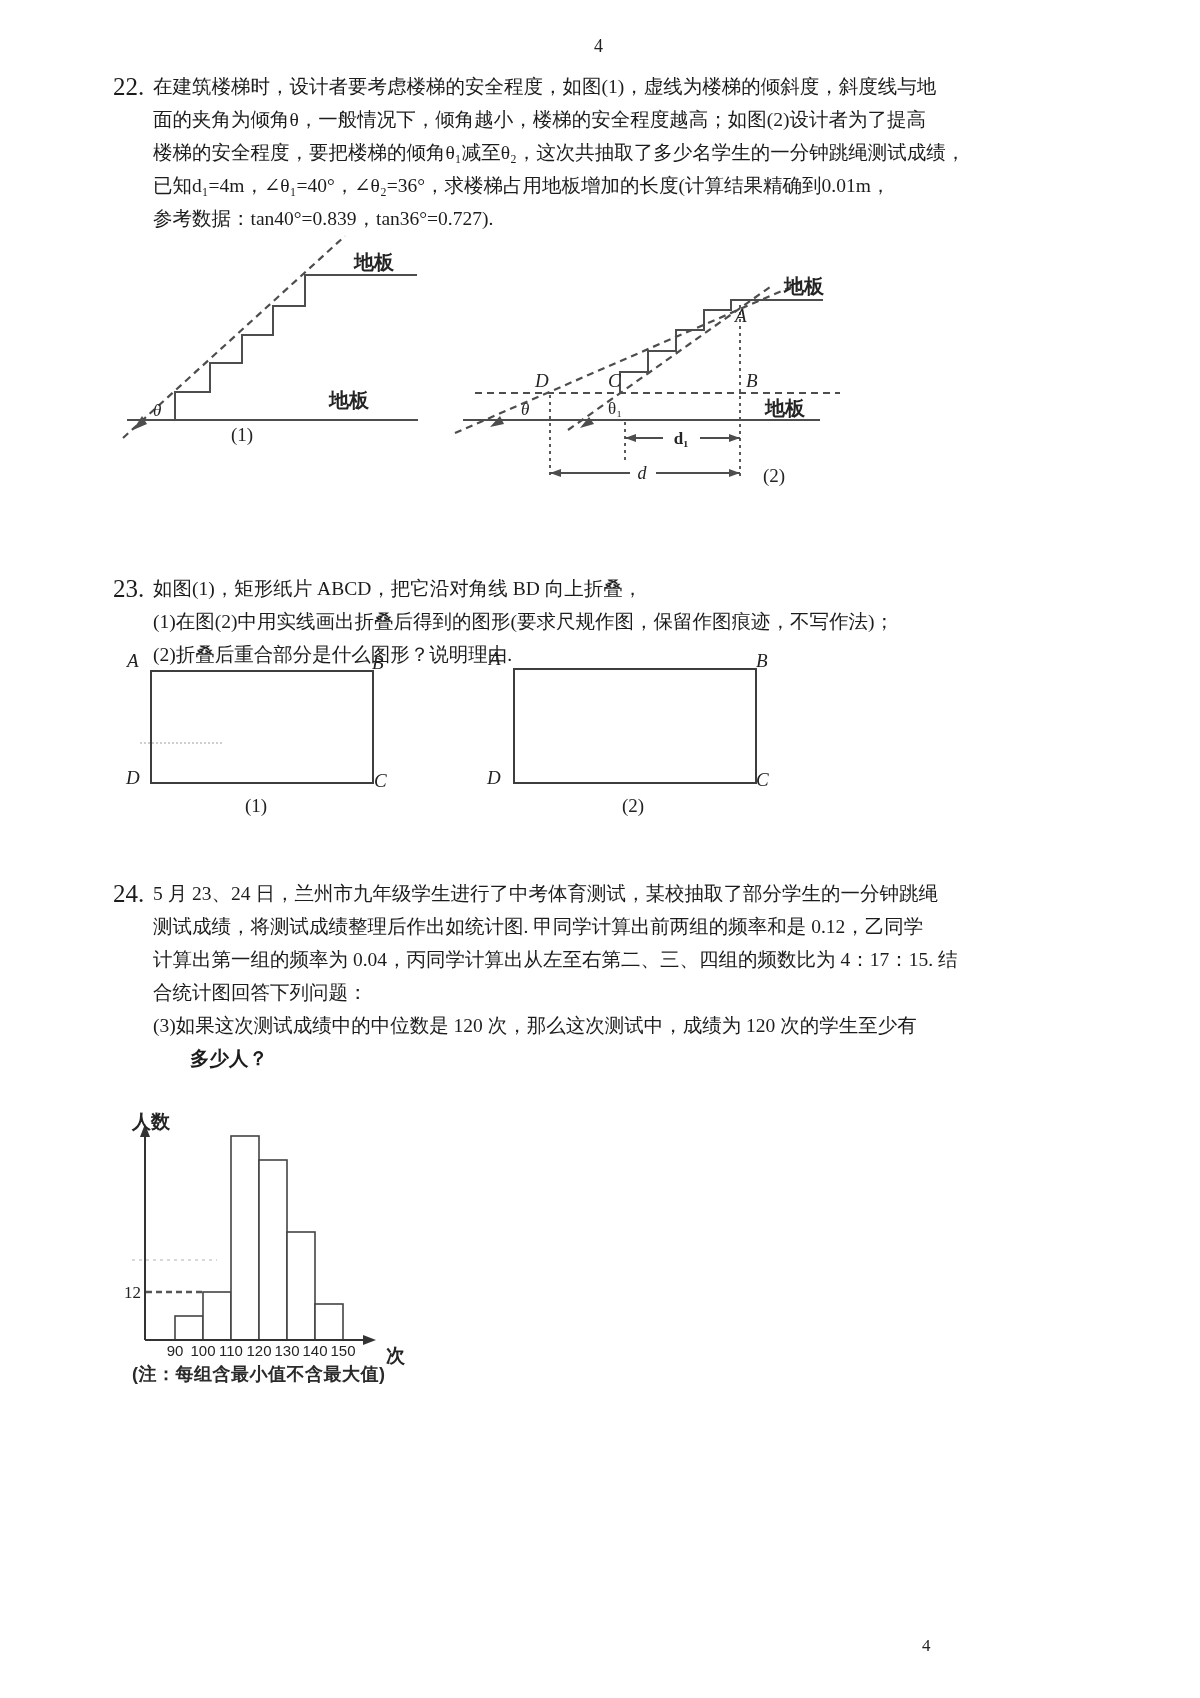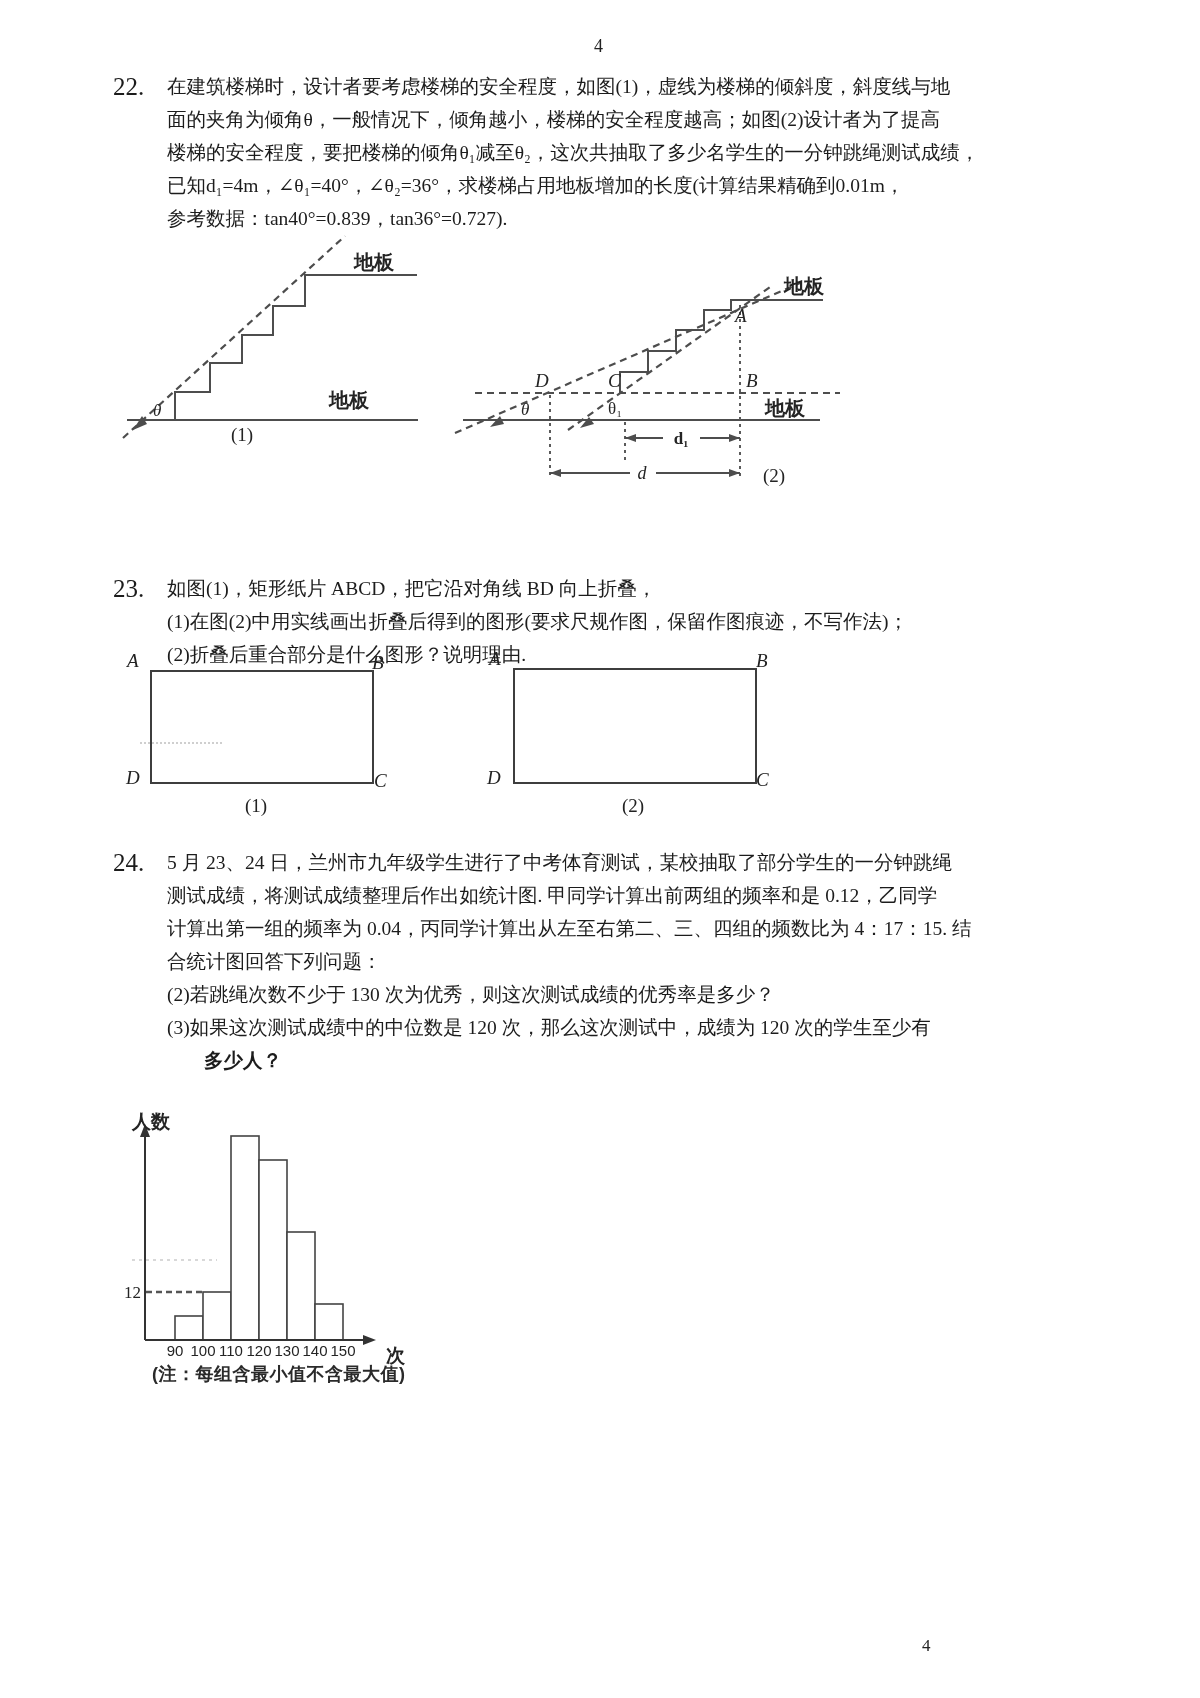--- a/index.html
+++ b/index.html
@@ -2,21 +2,21 @@
 <html><head>
 <meta charset="utf-8">
 <style>
   html,body{margin:0;padding:0;background:#e8e8e8;}
   .sheet{position:relative;width:1200px;height:1698px;background:#ffffff;overflow:hidden;
          font-family:"Liberation Serif","DejaVu Serif",serif;color:#1c1c1c;}
   .abs{position:absolute;}
   .pagenum{font-size:18px;color:#222;}
   .prob{position:absolute;}
   .qnum{position:absolute;left:0;top:0;font-size:25px;line-height:33px;white-space:nowrap;}
-  .qbody{margin-left:54px;}
+  .qbody{margin-left:40px;}
   .line{white-space:nowrap;height:33px;line-height:33px;font-size:19.5px;}
   .indent2{margin-left:37px;font-weight:bold;}
   .rect-fig{position:absolute;border:2px solid #3d3d3d;background:#fff;}
   .corner{position:absolute;font-style:italic;font-size:19px;line-height:19px;
           font-family:"Liberation Serif","DejaVu Serif",serif;color:#222;}
   .fig-cap{position:absolute;font-size:19px;line-height:22px;color:#222;}
   .note{position:absolute;font-size:18px;font-weight:bold;letter-spacing:0.5px;
         font-family:"Liberation Sans","DejaVu Sans",sans-serif;color:#2a2a2a;}
   .artifact{position:absolute;border-top:2px dotted #cfcfcf;}
   svg{position:absolute;overflow:visible;}
@@ -118,28 +118,27 @@
   <div class="corner" style="left:374px;top:771px;">C</div>
   <div class="fig-cap" style="left:238px;top:795px;width:36px;text-align:center;">(1)</div>
 
   <div class="rect-fig" style="left:513px;top:668px;width:240px;height:112px;"></div>
   <div class="corner" style="left:489px;top:649px;">A</div>
   <div class="corner" style="left:756px;top:651px;">B</div>
   <div class="corner" style="left:487px;top:768px;">D</div>
   <div class="corner" style="left:756px;top:770px;">C</div>
   <div class="fig-cap" style="left:615px;top:795px;width:36px;text-align:center;">(2)</div>
 
-  <div class="prob" style="left:113px;top:846px;width:880px;">
+  <div class="prob" style="left:113px;top:877px;width:880px;">
     <span class="qnum">24.</span>
     <div class="qbody">
       <div class="line">5 月 23、24 日，兰州市九年级学生进行了中考体育测试，某校抽取了部分学生的一分钟跳绳</div>
       <div class="line">测试成绩，将测试成绩整理后作出如统计图. 甲同学计算出前两组的频率和是 0.12，乙同学</div>
       <div class="line">计算出第一组的频率为 0.04，丙同学计算出从左至右第二、三、四组的频数比为 4：17：15. 结</div>
       <div class="line">合统计图回答下列问题：</div>
-      <div class="line">(2)若跳绳次数不少于 130 次为优秀，则这次测试成绩的优秀率是多少？</div>
       <div class="line">(3)如果这次测试成绩中的中位数是 120 次，那么这次测试中，成绩为 120 次的学生至少有</div>
       <div class="line indent2">多少人？</div>
     </div>
   </div>
 
   <svg style="left:100px;top:1100px;" width="340" height="275" viewBox="0 0 340 275">
 
     <line x1="32" y1="160" x2="117" y2="160" stroke="#d8d8d8" stroke-width="2" stroke-dasharray="3 4"></line>
 
     <line x1="46" y1="192" x2="104" y2="192" stroke="#555" stroke-width="2.4" stroke-dasharray="6 4"></line>
@@ -166,17 +165,17 @@
 
     <text class="tick" x="75" y="256" text-anchor="middle">90</text>
     <text class="tick" x="103" y="256" text-anchor="middle">100</text>
     <text class="tick" x="131" y="256" text-anchor="middle">110</text>
     <text class="tick" x="159" y="256" text-anchor="middle">120</text>
     <text class="tick" x="187" y="256" text-anchor="middle">130</text>
     <text class="tick" x="215" y="256" text-anchor="middle">140</text>
     <text class="tick" x="243" y="256" text-anchor="middle">150</text>
   </svg>
 
-  <div class="note" style="left:132px;top:1362px;margin-left:20px;">(注：每组含最小值不含最大值)</div>
+  <div class="note" style="left:132px;top:1362px;">(注：每组含最小值不含最大值)</div>
 
   <div class="abs pagenum" style="left:922px;top:1636px;font-size:17px;">4</div>
 
 </div>
 
 </body></html>

